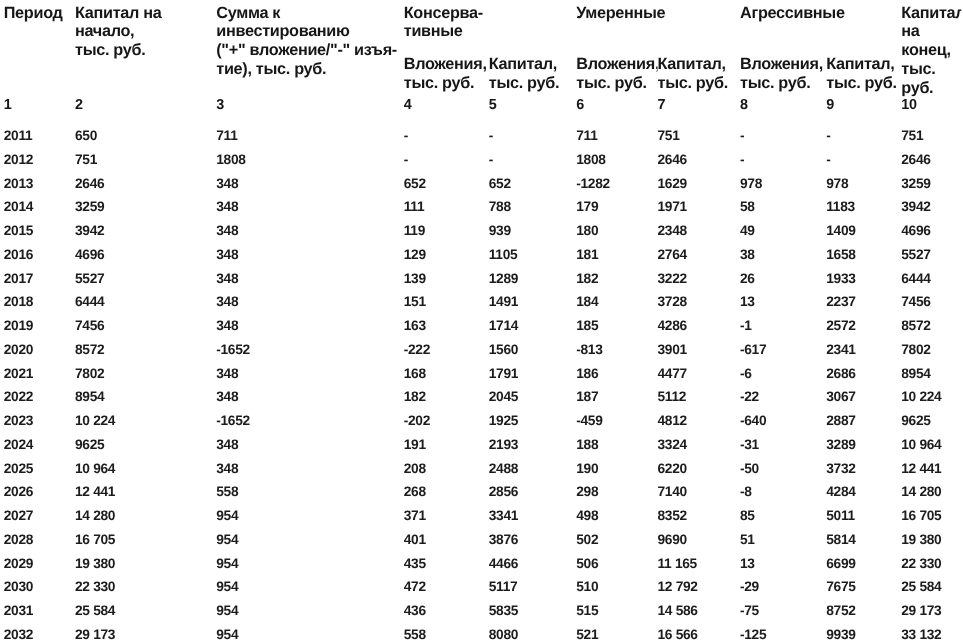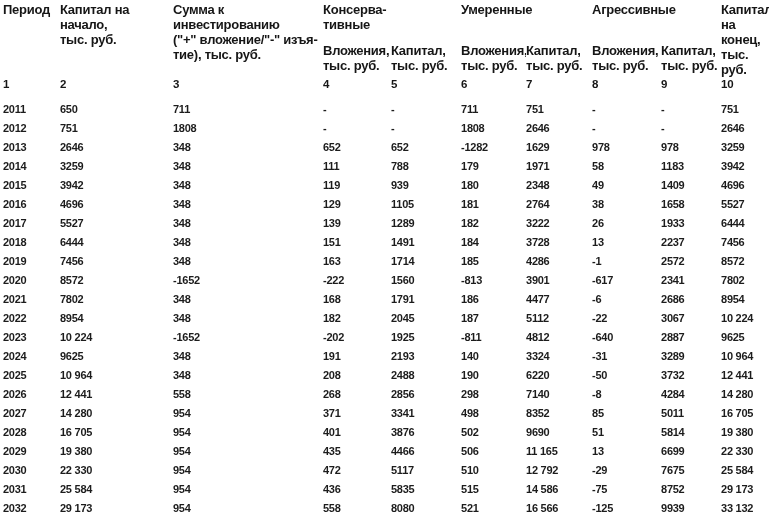--- a/index.html
+++ b/index.html
@@ -253,33 +253,33 @@
           <td>-22</td>
           <td>3067</td>
           <td>10 224</td>
         </tr>
         <tr>
           <td>2023</td>
           <td>10 224</td>
           <td>-1652</td>
           <td>-202</td>
           <td>1925</td>
-          <td>-811</td>
+          <td>-459</td>
           <td>4812</td>
           <td>-640</td>
           <td>2887</td>
           <td>9625</td>
         </tr>
         <tr>
           <td>2024</td>
           <td>9625</td>
           <td>348</td>
           <td>191</td>
           <td>2193</td>
-          <td>140</td>
+          <td>188</td>
           <td>3324</td>
           <td>-31</td>
           <td>3289</td>
           <td>10 964</td>
         </tr>
         <tr>
           <td>2025</td>
           <td>10 964</td>
           <td>348</td>
           <td>208</td>

